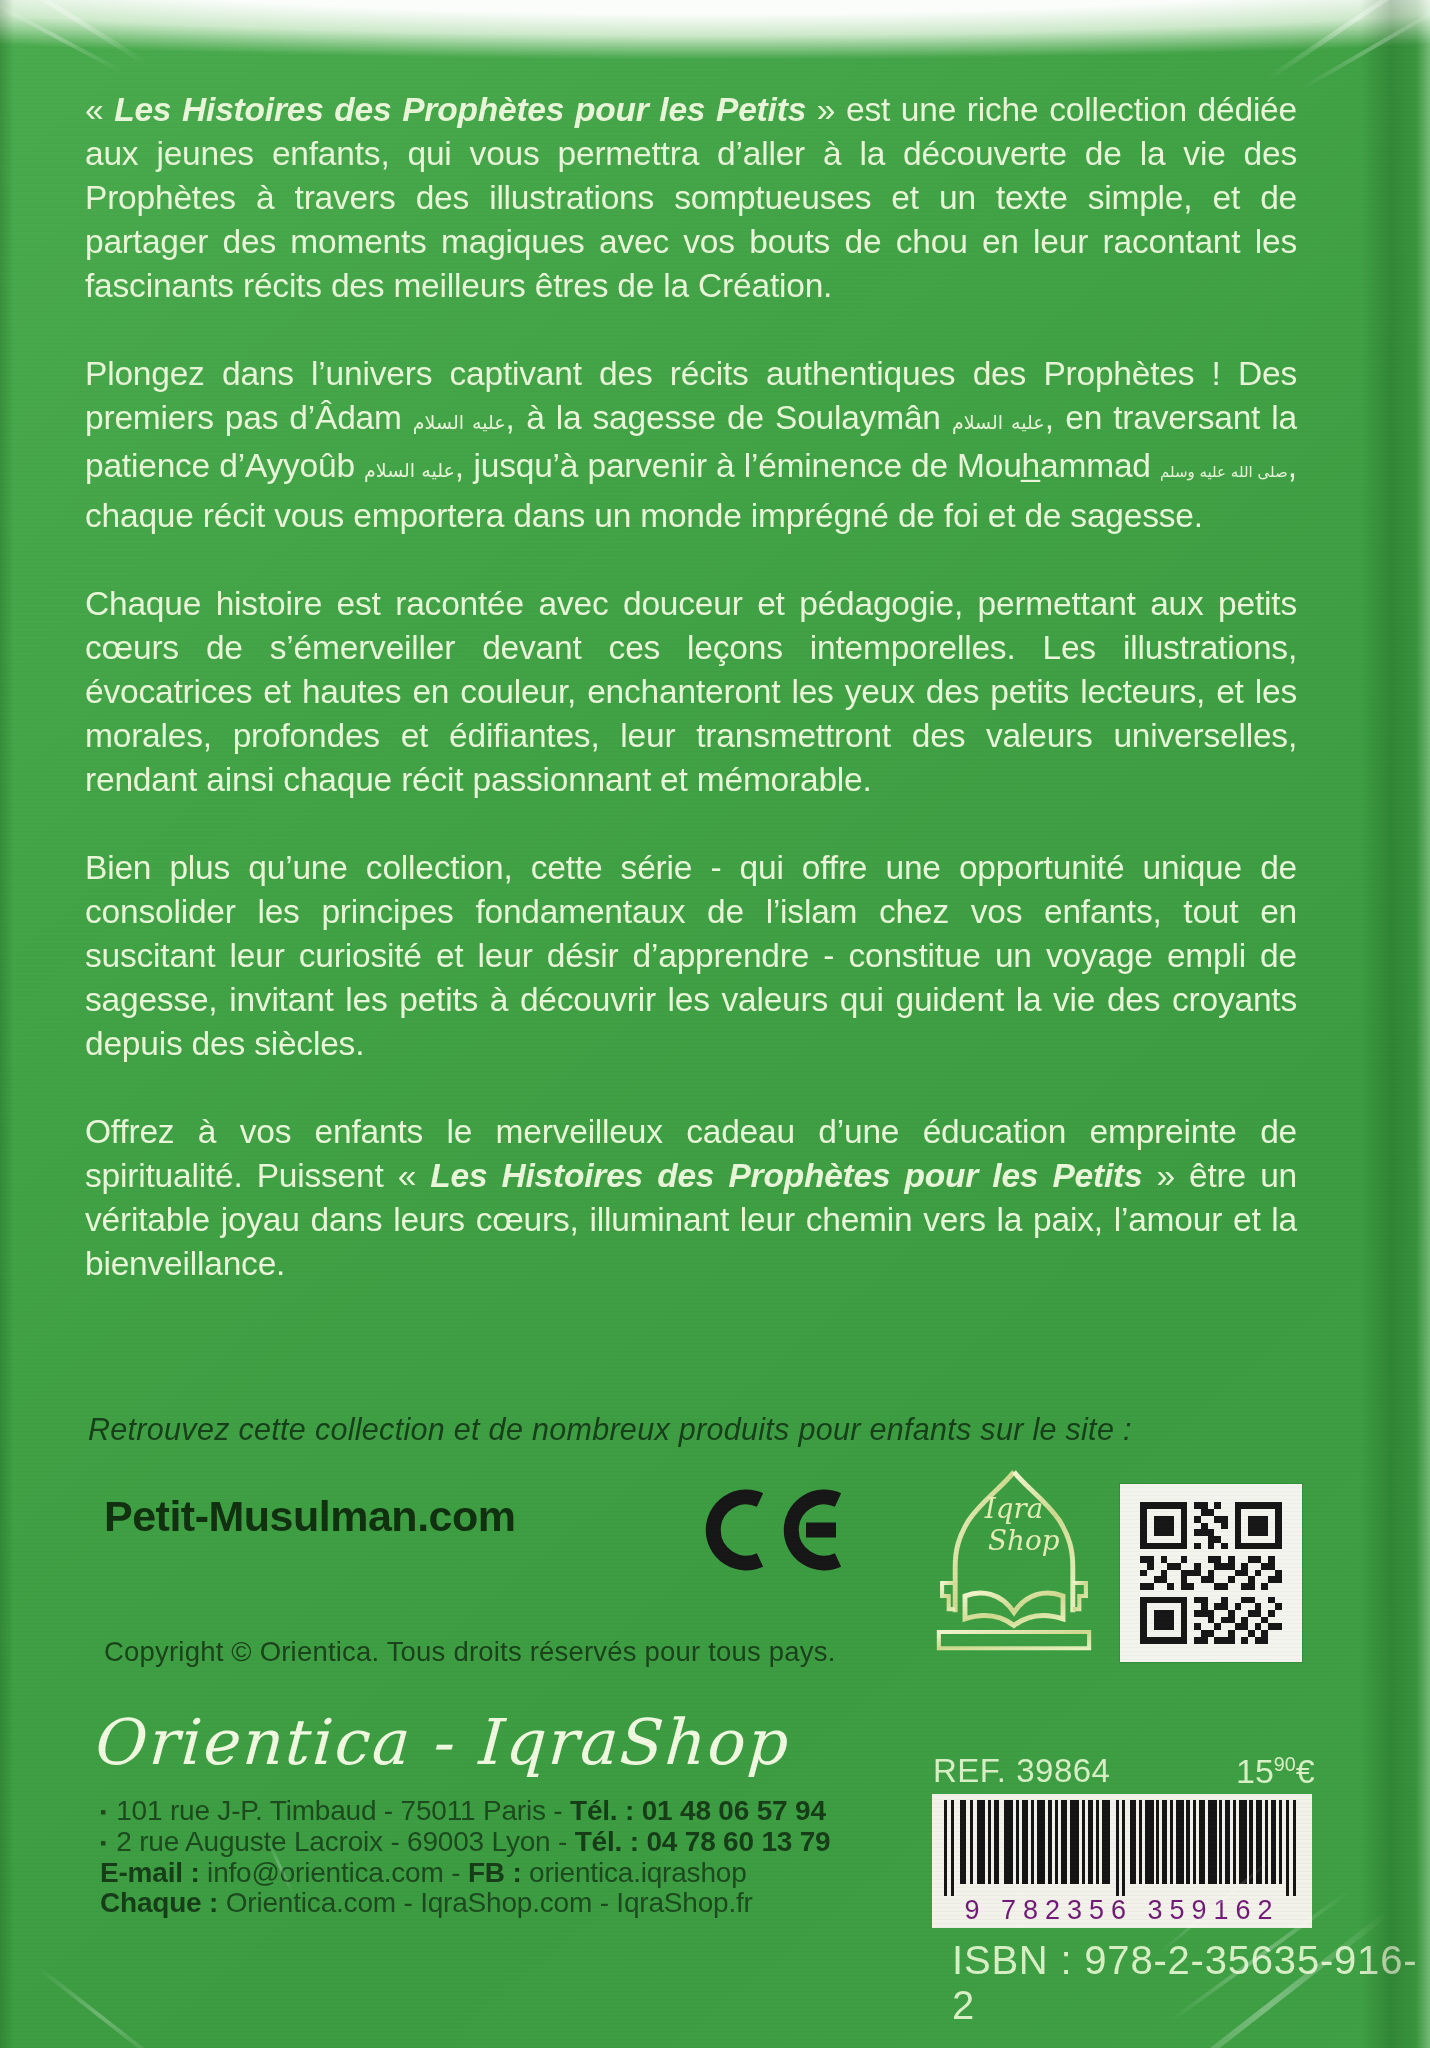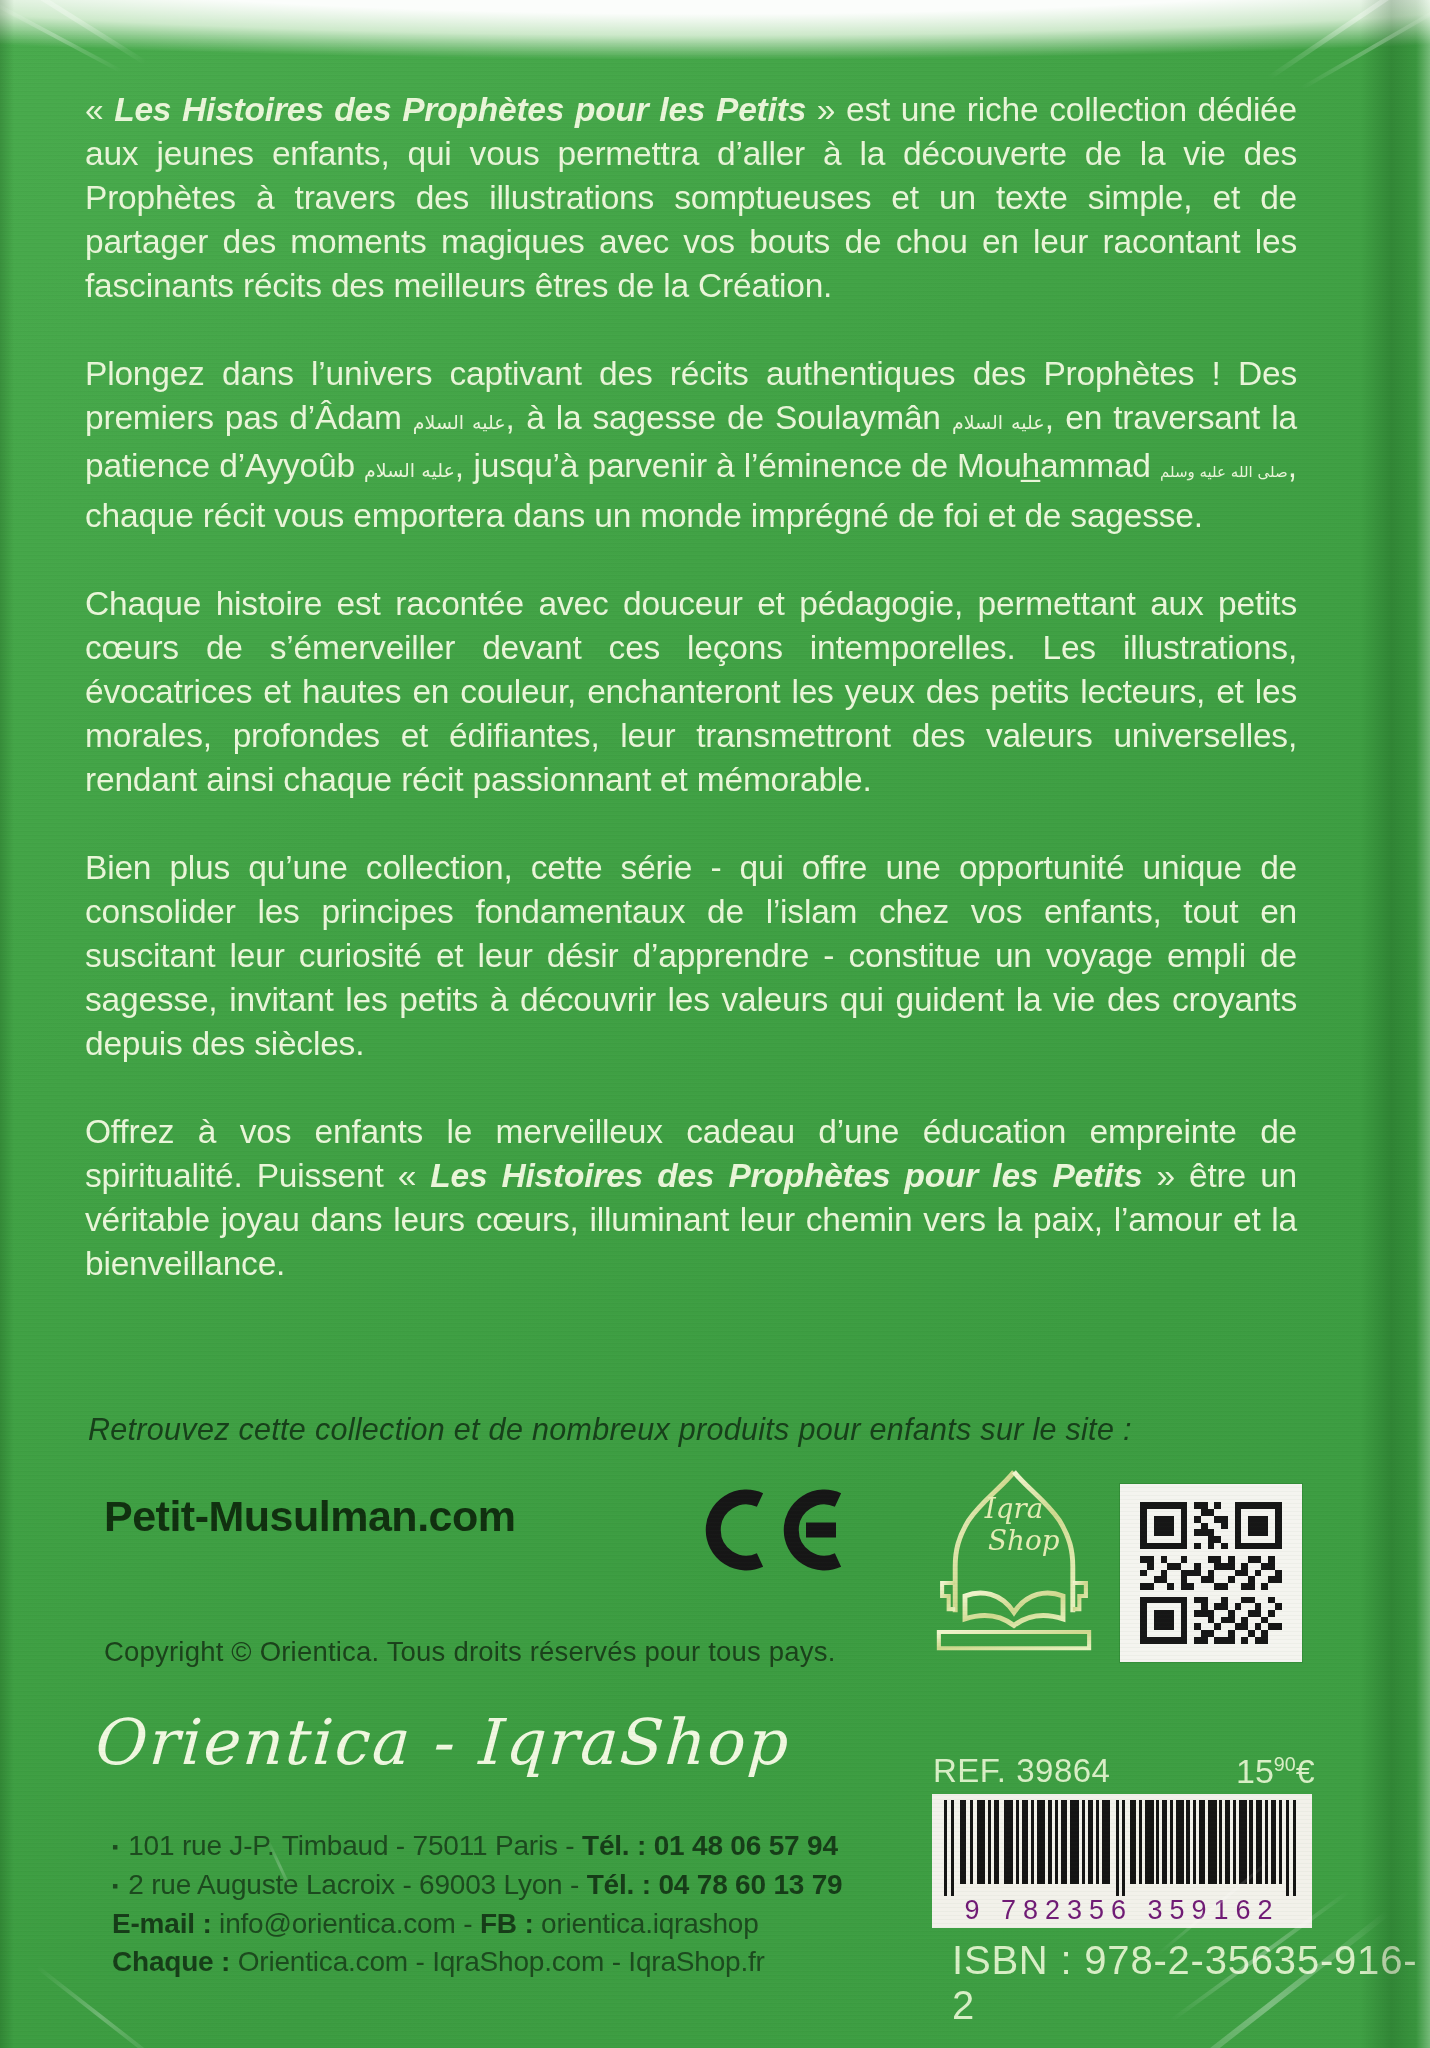--- a/index.html
+++ b/index.html
@@ -56,22 +56,22 @@
   .qr{position:absolute;left:1120px;top:1484px;width:182px;height:178px;background:#f4f4ef;display:flex;align-items:center;justify-content:center;box-shadow:0 0 0 1px rgba(0,60,0,.15);}
   .qr svg{width:168px;height:168px;}
 
   .script-logo{
     position:absolute;left:96px;top:1706px;
     font-family:"DejaVu Serif","Liberation Serif",serif;
     font-style:italic;color:#f0f8e0;font-size:63px;letter-spacing:2px;
     transform:skewX(-4deg);
   }
   .addresses{
-    position:absolute;left:112px;top:1796px;width:760px;
-    color:#1c4a1e;font-size:28px;line-height:38px;letter-spacing:-.2px;margin-top:31px;
+    position:absolute;left:100px;top:1796px;width:760px;
+    color:#1c4a1e;font-size:28px;line-height:30px;letter-spacing:-.2px;
   }
   .addresses .b{font-weight:bold;color:#163d18;}
   .addresses .bullet{font-size:18px;vertical-align:2px;margin-right:10px;}
 
   .ref{position:absolute;left:933px;top:1752px;color:#d9efc6;font-size:33px;letter-spacing:.5px;}
   .price{position:absolute;left:1236px;top:1752px;color:#d9efc6;font-size:34px;}
   .price sup{font-size:.58em;vertical-align:super;}
   .barcode{position:absolute;left:932px;top:1794px;width:380px;height:134px;background:#f2f1ea;}
   .barcode svg{position:absolute;left:0;top:6px;width:380px;height:100px;}
   .barcode .digits{

